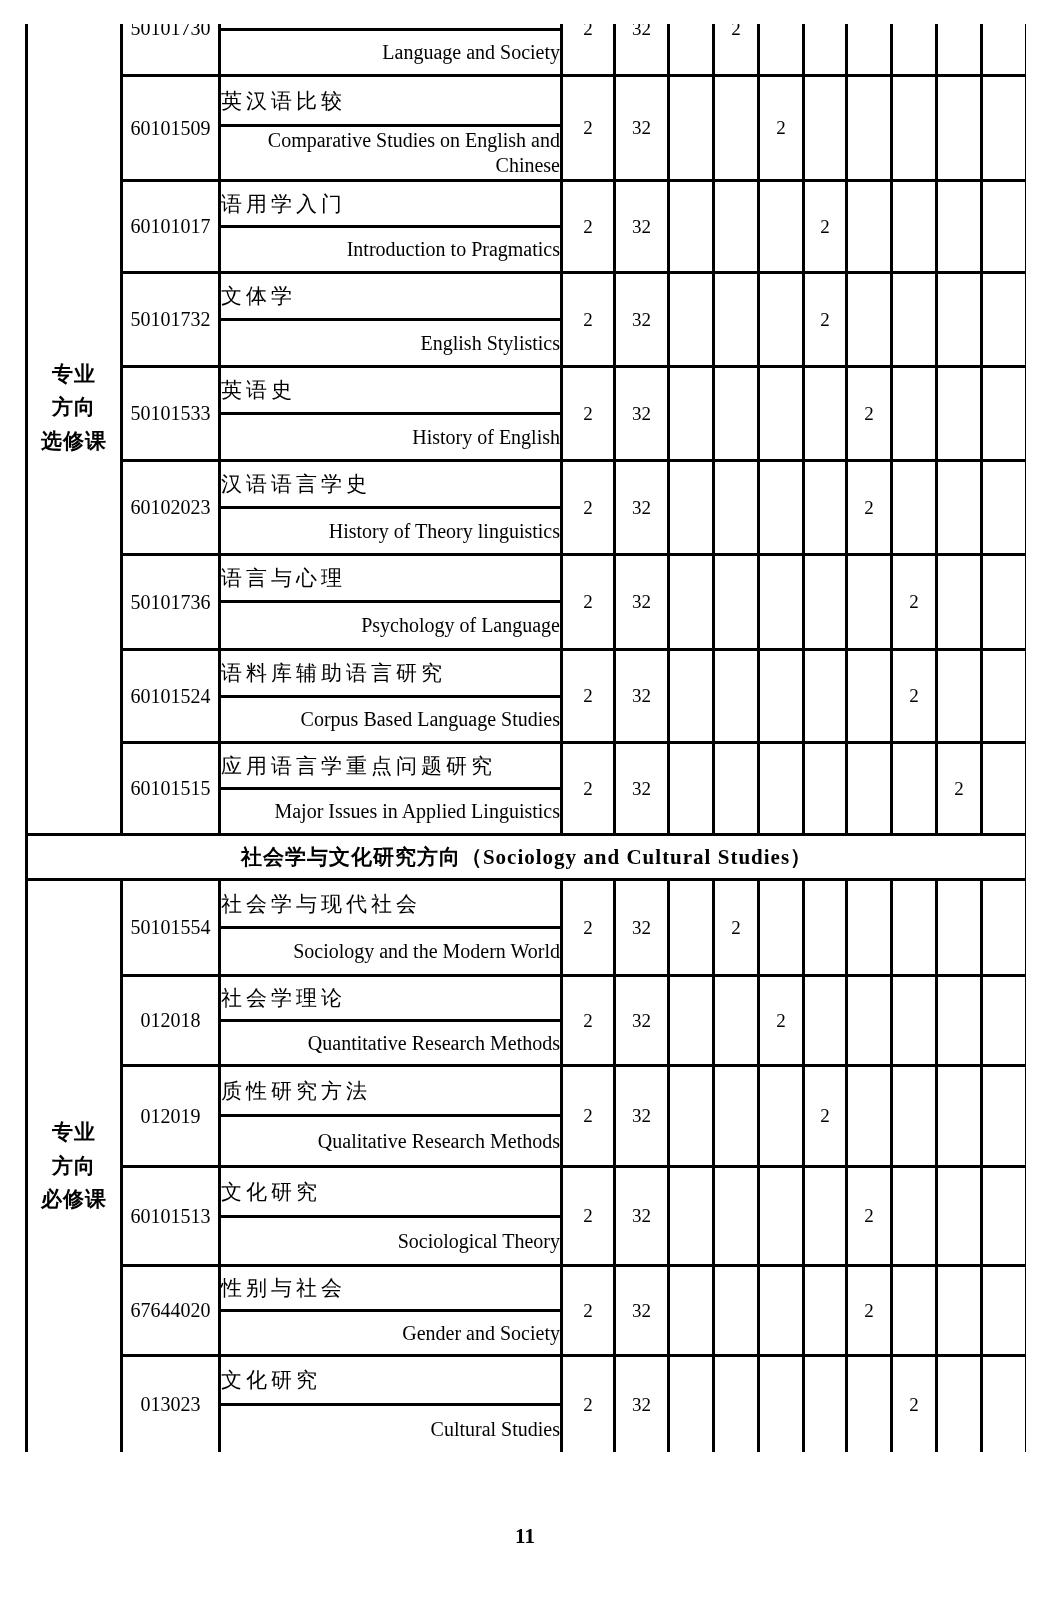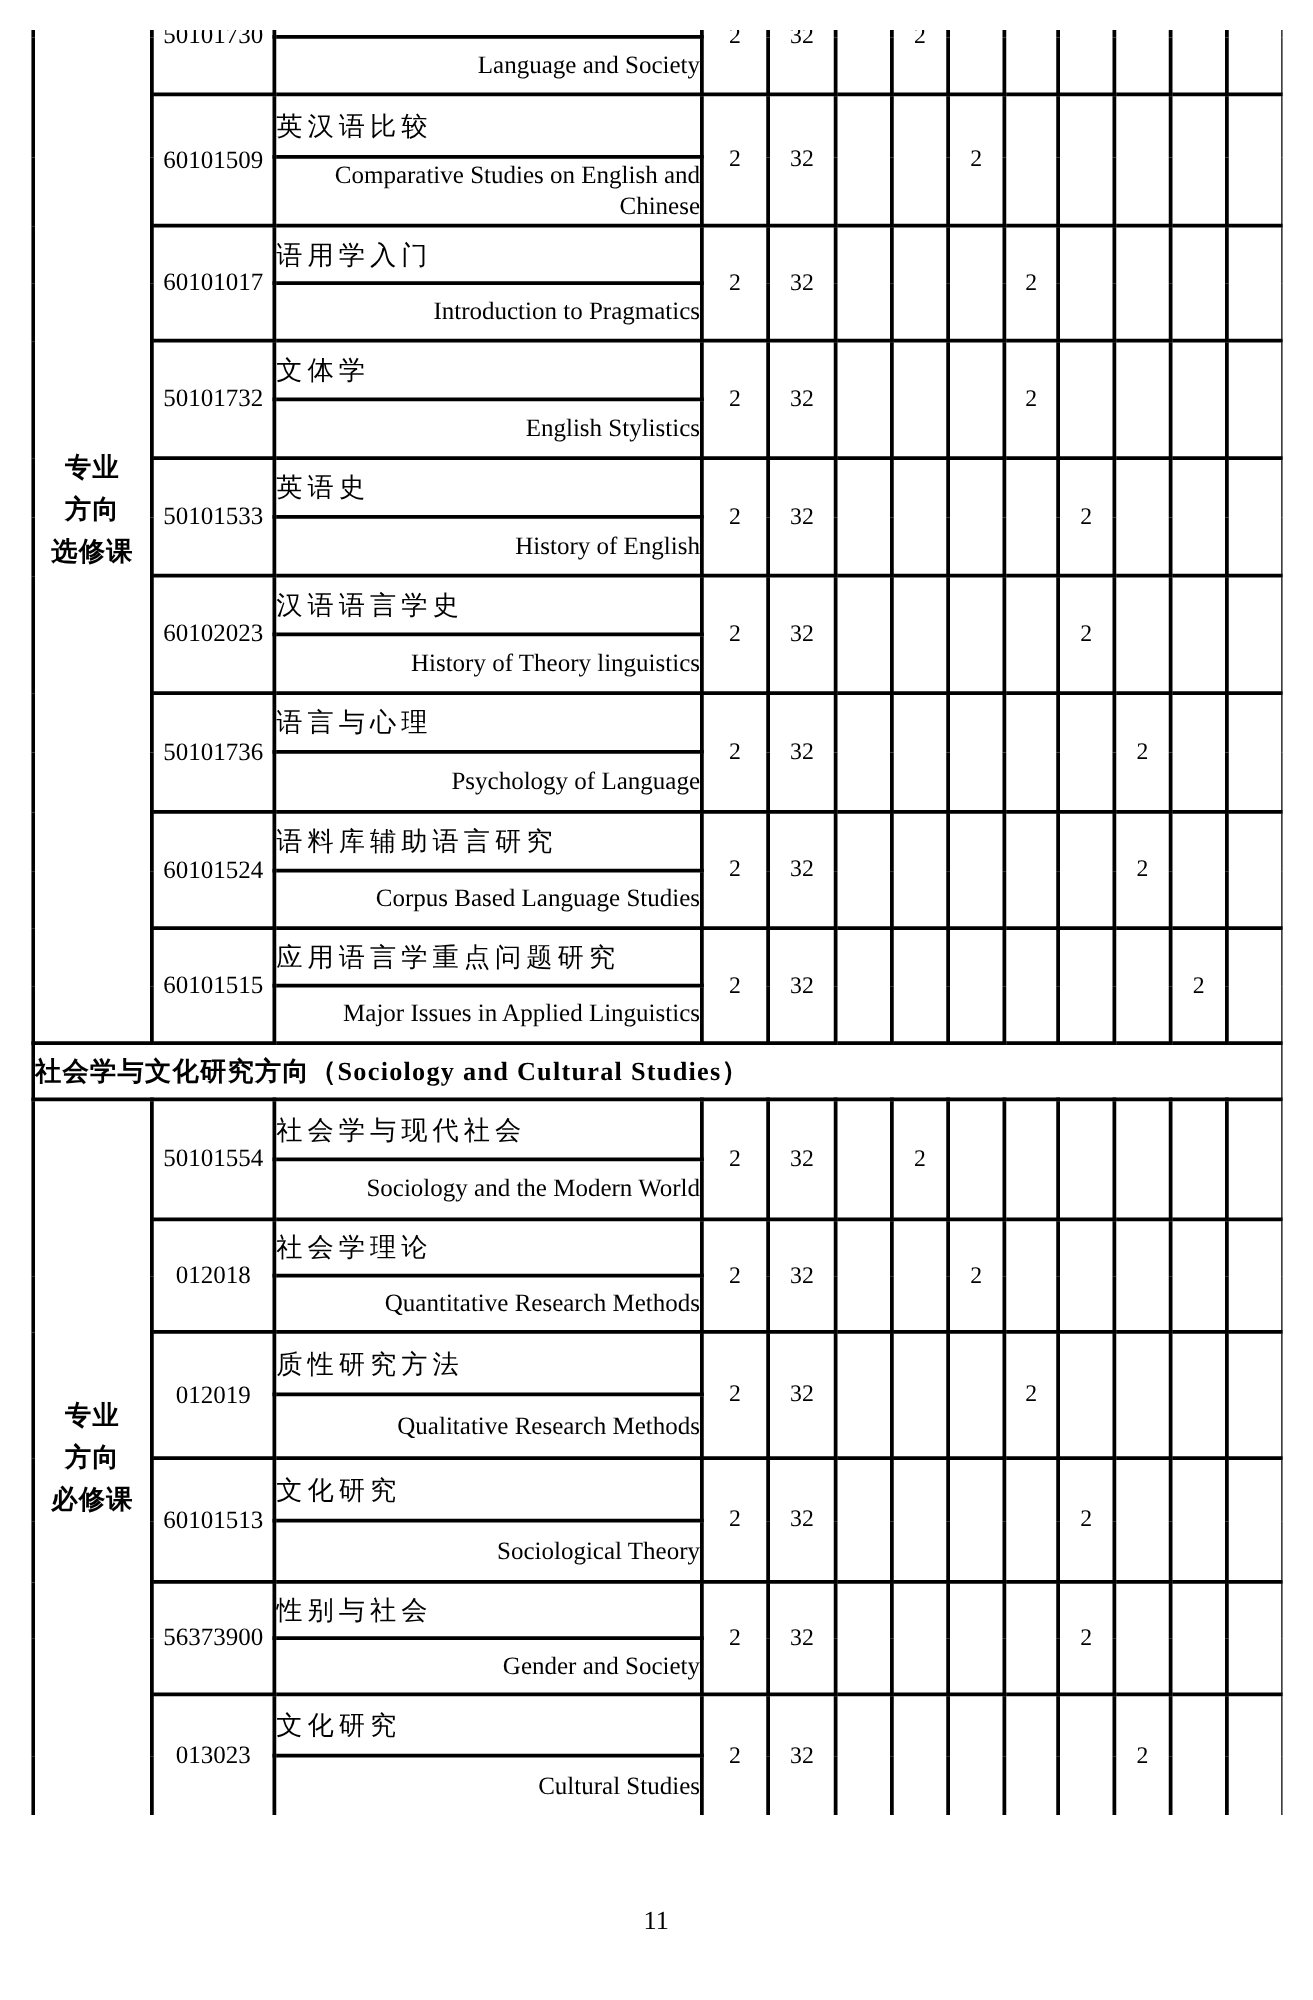--- a/index.html
+++ b/index.html
@@ -60,33 +60,34 @@
   td.cat {
     text-align: center;
     vertical-align: middle;
     font-size: 21px;
     font-weight: bold;
     white-space: pre-line;
     line-height: 1.6;
     letter-spacing: 1px;
   }
   td.section-header {
-    text-align: left;
+    text-align: center;
     vertical-align: middle;
     font-size: 21px;
     font-weight: bold;
     letter-spacing: 1px;
   }
   .page-number {
     position: absolute;
     top: 1524px;
     left: 0;
     width: 100%;
     text-align: center;
     font-size: 21px;
+    font-weight: bold;
   }
 </style>
 </head>
 <body>
 
 <div class="page">
   <div class="table-clip">
     <table class="curriculum">
       <colgroup>
         <col style="width:95px">
@@ -343,21 +344,21 @@
         <td class="num" rowspan="2">2</td>
         <td class="num" rowspan="2"></td>
         <td class="num" rowspan="2"></td>
         <td class="num" rowspan="2"></td>
       </tr>
       <tr style="height:49px">
         <td class="en">Sociological Theory</td>
       </tr>
 
       <tr style="height:45px">
-        <td class="code" rowspan="2">56373900</td>
+        <td class="code" rowspan="2">67644020</td>
         <td class="cn">性别与社会</td>
         <td class="num" rowspan="2">2</td>
         <td class="num" rowspan="2">32</td>
         <td class="num" rowspan="2"></td>
         <td class="num" rowspan="2"></td>
         <td class="num" rowspan="2"></td>
         <td class="num" rowspan="2"></td>
         <td class="num" rowspan="2">2</td>
         <td class="num" rowspan="2"></td>
         <td class="num" rowspan="2"></td>

